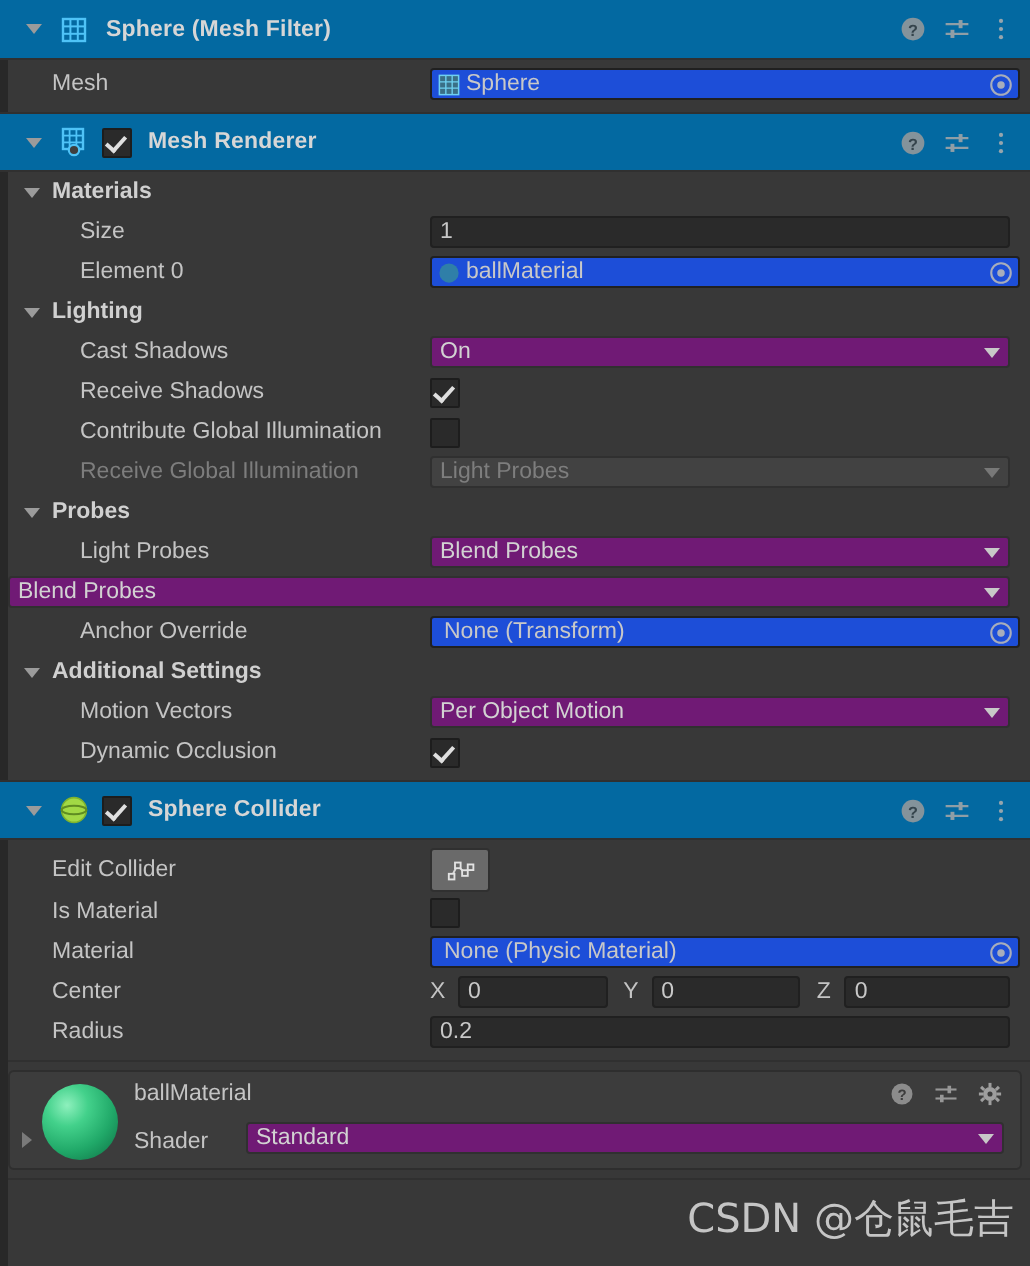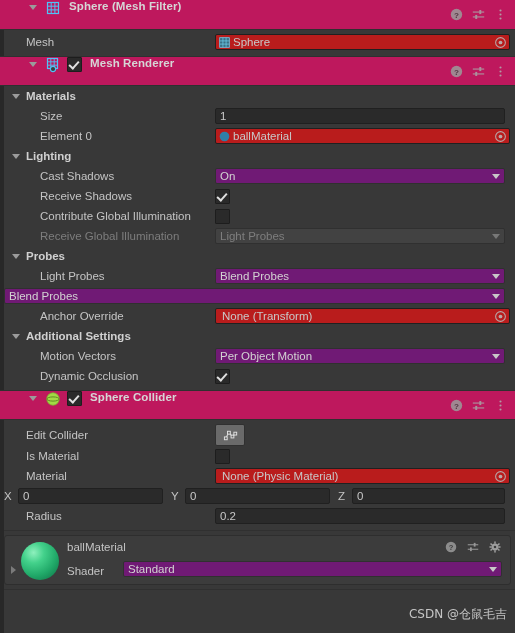--- a/index.html
+++ b/index.html
@@ -27,26 +27,26 @@
   .leftstrip {
     position: absolute;
     left: 0; top: 0;
     width: 4px; height: 633px;
     background: #282828;
   }
 
   
   .comp-header {
     height: 30px;
-    background: #be185d;
+    background: #0369a1;
     border-top: 1px solid #303030;
     border-bottom: 1px solid #303030;
     display: flex;
-    align-items: flex-start;
-    padding-left: 20px;
+    align-items: center;
+    padding-left: 4px;
     box-sizing: border-box;
     position: relative;
   }
   .comp-header.first { border-top: none; }
   .foldout {
     width: 14px; height: 14px;
     display: flex; align-items: center; justify-content: center;
     margin-left: 6px;
     flex: 0 0 auto;
   }
@@ -144,21 +144,21 @@
     padding: 0 4px;
     color: #c8c8c8;
     font-size: 11.5px;
     flex: 1 1 auto;
     margin-right: 10px;
     overflow: hidden;
     position: relative;
   }
   .objfield {
     height: 16px;
-    background: #b91c1c;
+    background: #1d4ed8;
     border: 1px solid #202020;
     border-radius: 2px;
     box-sizing: border-box;
     display: flex;
     align-items: center;
     padding: 0 2px 0 3px;
     color: #c8c8c8;
     font-size: 11.5px;
     flex: 1 1 auto;
     margin-right: 5px;
@@ -282,21 +282,21 @@
     display: flex; align-items: center; justify-content: center;
     color: #d8d8d8;
     font-size: 11.5px;
     margin-top: 38px;
   }
   .watermark {
     position: absolute;
     right: 8px;
     bottom: 10px;
     color: #d2d2d2;
-    font-size: 12px;
+    font-size: 20px;
     opacity: .92;
     white-space: nowrap;
     font-family: "DejaVu Sans", sans-serif;
     margin-top: 12px;
   }
   .thin-sep { height: 1px; background: #303030; }
   .pad2 { height: 2px; }
   .pad4 { height: 4px; }
 </style>
 </head>
@@ -574,20 +574,21 @@
       <span class="obj-txt">None (Physic Material)</span>
       <span class="sel-dot">
         <svg width="13" height="13" viewBox="0 0 16 16">
             <circle cx="8" cy="8" r="6" fill="none" stroke="#b8b8b8" stroke-width="1.3"></circle>
             <circle cx="8" cy="8" r="2.3" fill="#b8b8b8"></circle>
           </svg>
       </span>
     </div>
   </div>
   <div class="row">
+    <div class="label lbl-w ind1">Center</div>
     <div class="vec">
       <div class="vec-item">
         <span class="ax">X</span>
         <div class="field">
             <span>0</span>
           </div>
       </div>
       <div class="vec-item">
         <span class="ax">Y</span>
         <div class="field">

